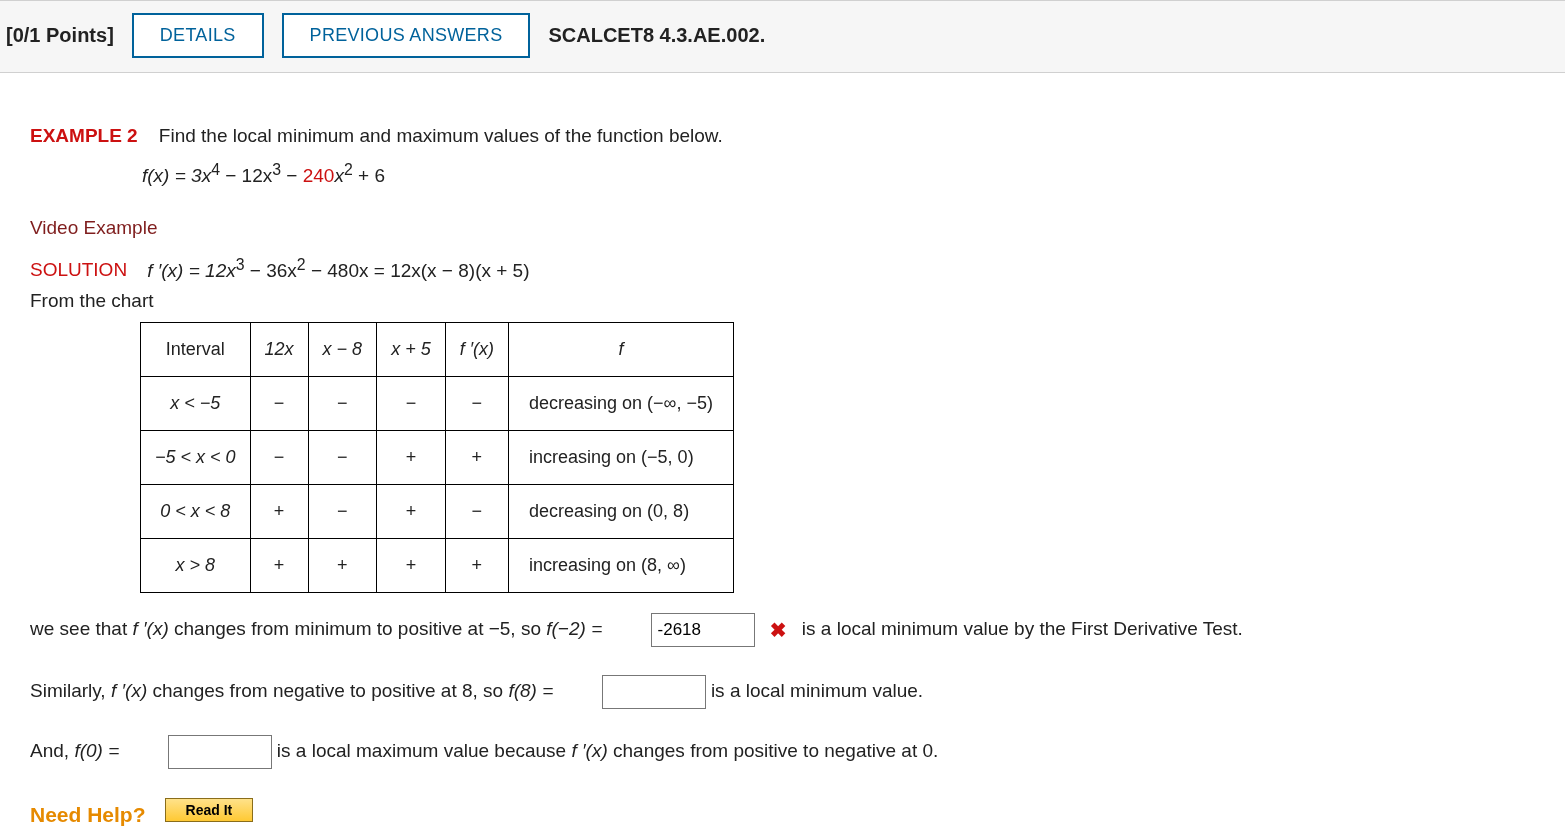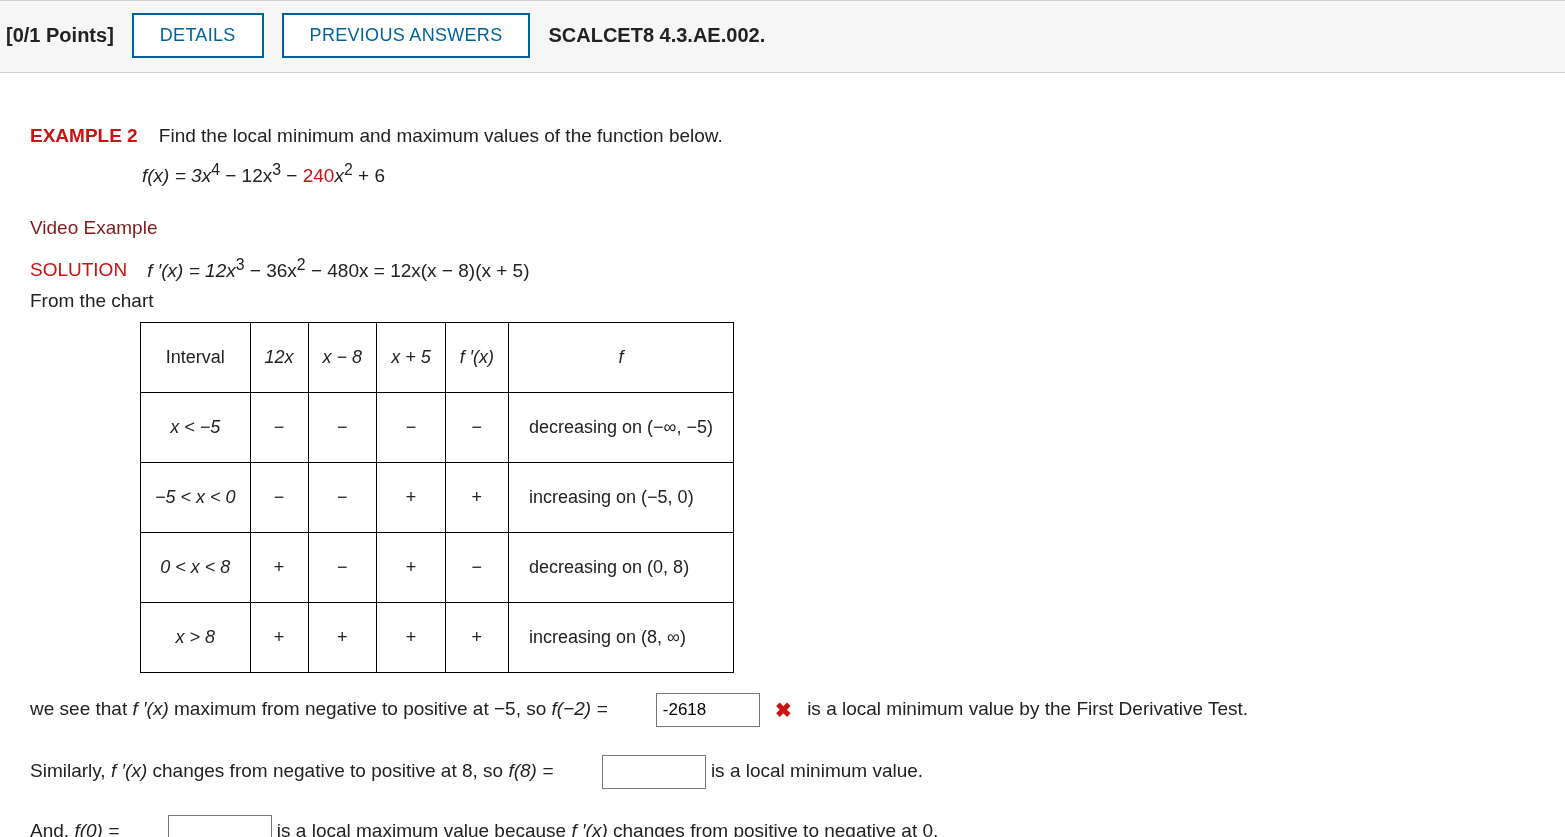--- a/index.html
+++ b/index.html
@@ -76,21 +76,21 @@
     font-size: 19px;
   }
   table.chart {
     border-collapse: collapse;
     margin-left: 110px;
     margin-top: 4px;
     margin-bottom: 18px;
   }
   table.chart td, table.chart th {
     border: 1px solid #000;
-    padding: 24px 14px;
+    padding: 16px 14px;
     text-align: center;
     font-weight: normal;
     font-size: 18px;
   }
   table.chart td.fdesc {
     text-align: left;
     padding: 8px 20px;
   }
   .ital { font-style: italic; }
   .sent {
@@ -209,21 +209,21 @@
       <td>+</td>
       <td>+</td>
       <td>+</td>
       <td>+</td>
       <td class="fdesc">increasing on  (8, ∞)</td>
     </tr>
   </tbody>
     </table>
 
   <div class="sent">
-    <span>we see that  </span><span class="ital">f ′(x)</span><span>  maximum from negative to positive at  −5,  so  </span><span class="ital">f(−2) = </span>
+    <span>we see that  </span><span class="ital">f ′(x)</span><span>  changes from minimum to positive at  −5,  so  </span><span class="ital">f(−2) = </span>
     <input class="ans" type="text" value="-2618" style="">
     <span class="wrong-icon">✖</span>
     <span>is a local minimum value by the First Derivative Test.</span>
   </div>
 
   <div class="sent">
     <span>Similarly,  </span><span class="ital">f ′(x)</span><span>  changes from negative to positive at 8, so  </span><span class="ital">f(8) = </span>
     <input class="ans" type="text" value="" style="">
     <span>  is a local minimum value.</span>
   </div>

